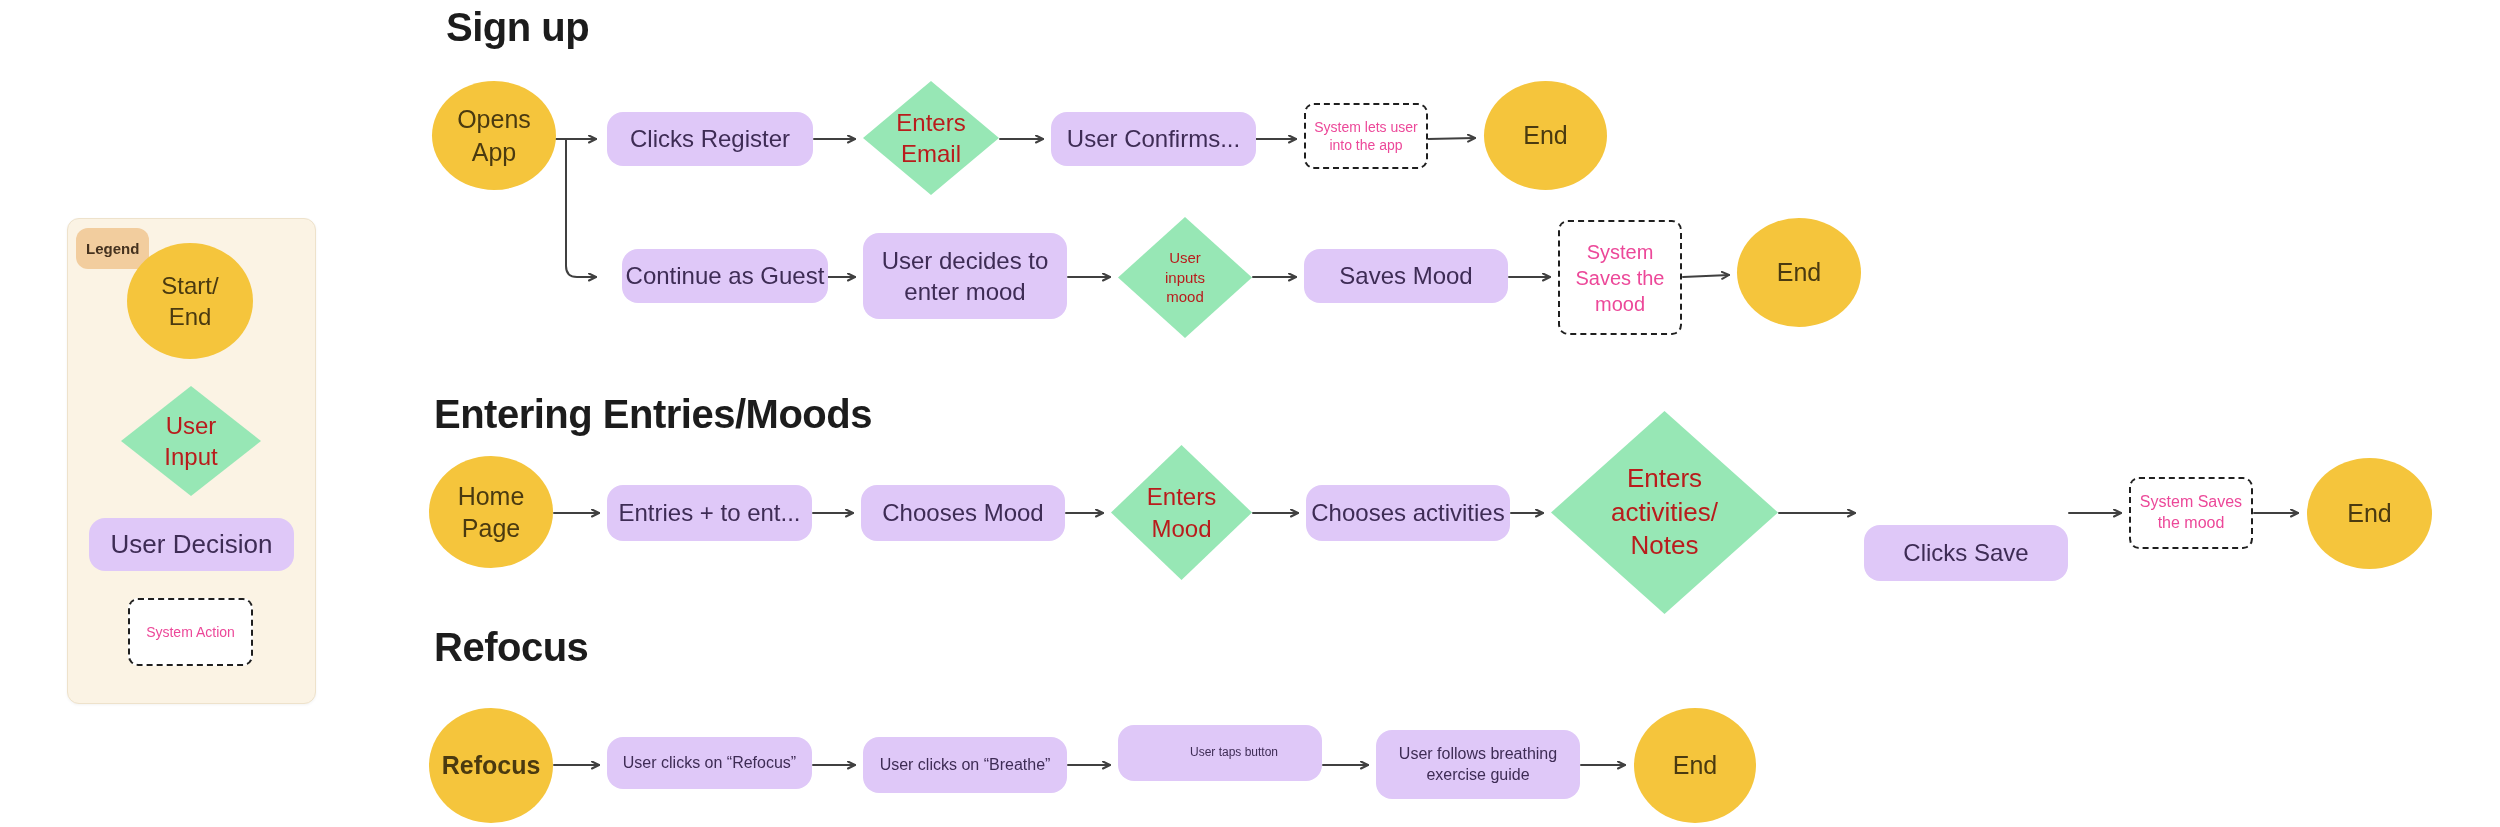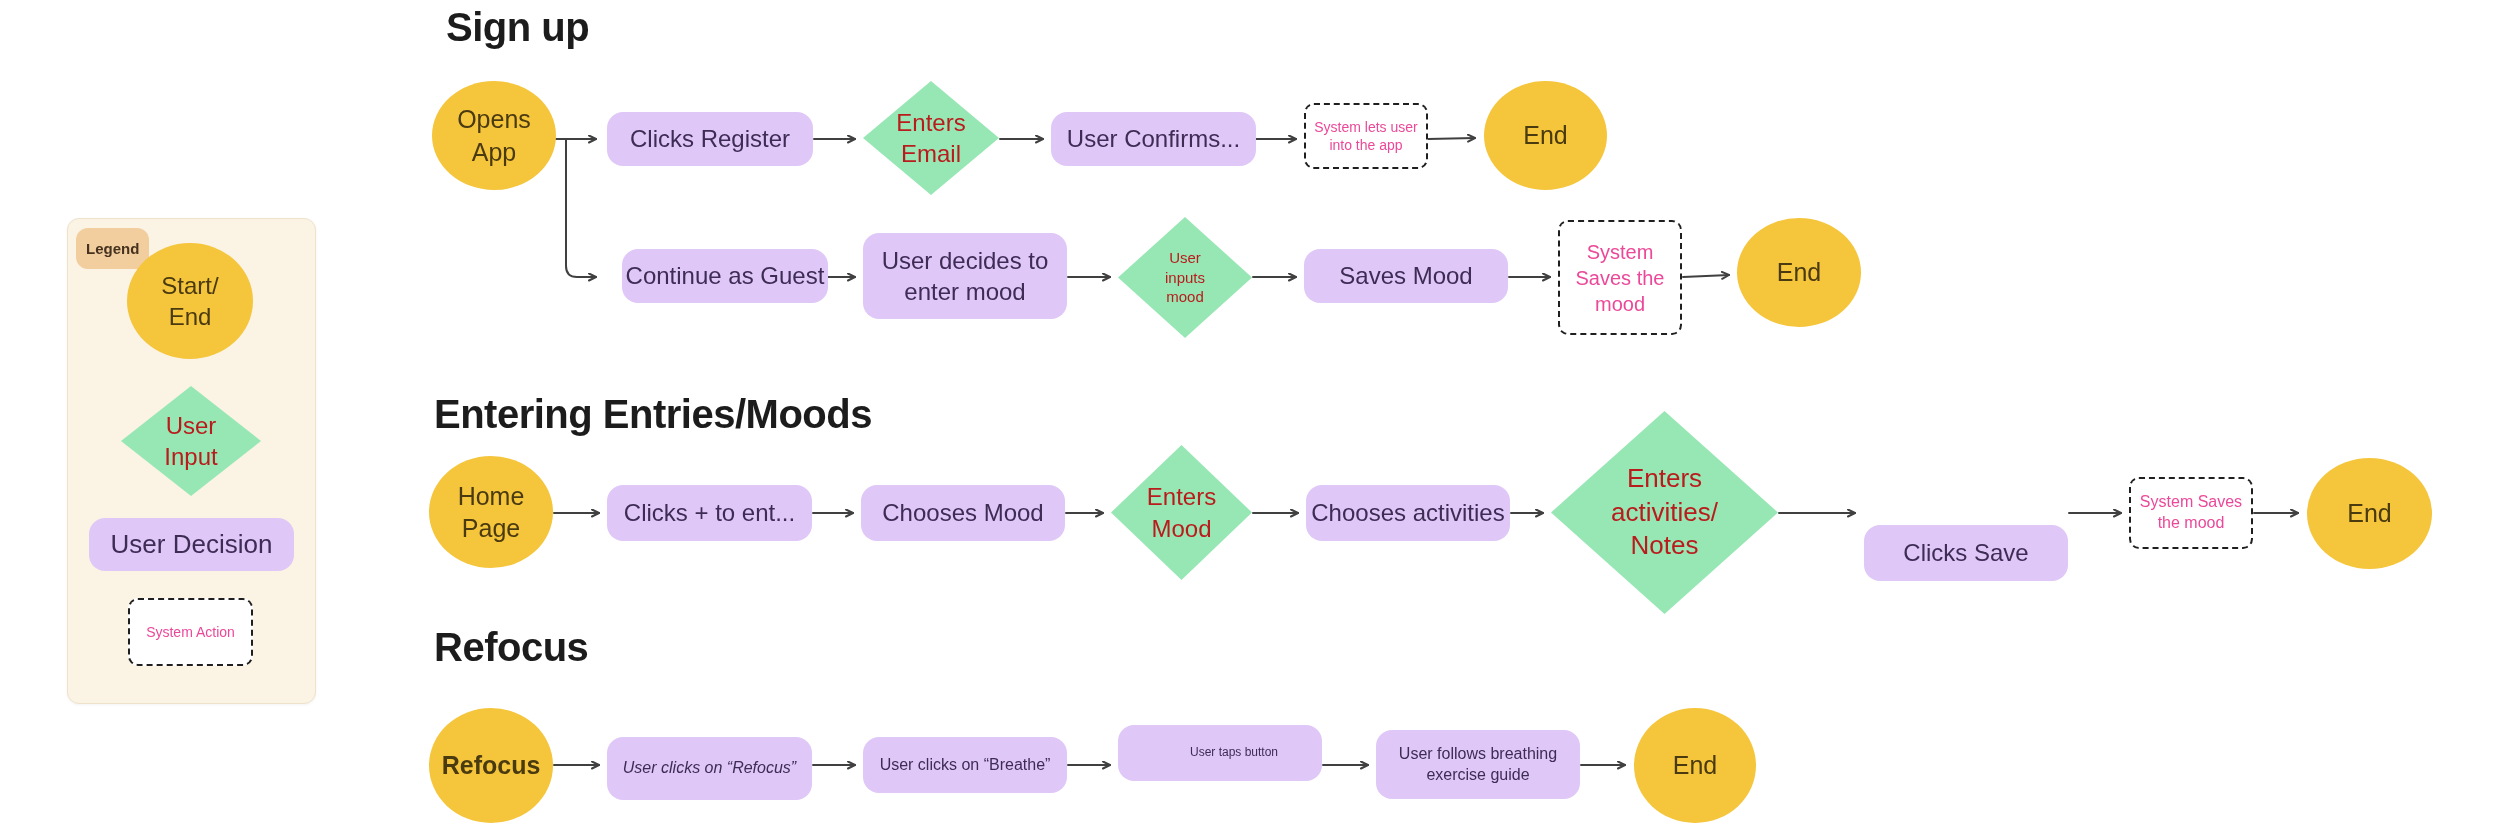--- a/index.html
+++ b/index.html
@@ -146,21 +146,21 @@
   </div>
   <div class="node circle" style="left:1737px;top:218px;width:124px;height:109px;">
     <span class="lbl">End</span>
   </div>
 
   <div class="node circle" style="left:429px;top:456px;width:124px;height:112px;">
     <span class="lbl">Home
 Page</span>
   </div>
   <div class="node rect" style="left:607px;top:485px;width:205px;height:56px;">
-    <span class="lbl">Clicks + to ent...</span>
+    <span class="lbl">Entries + to ent...</span>
   </div>
   <div class="node rect" style="left:861px;top:485px;width:204px;height:56px;">
     <span class="lbl">Chooses Mood</span>
   </div>
   <div class="node diamond" style="left:1111px;top:445px;width:141px;height:135px;">
     <span class="lbl">Enters
 Mood</span>
   </div>
   <div class="node rect" style="left:1306px;top:485px;width:204px;height:56px;">
     <span class="lbl">Chooses activities</span>
@@ -177,21 +177,21 @@
     <span class="lbl">System Saves
 the mood</span>
   </div>
   <div class="node circle" style="left:2307px;top:458px;width:125px;height:111px;">
     <span class="lbl">End</span>
   </div>
 
   <div class="node circle" style="left:429px;top:708px;width:124px;height:115px;font-weight:700;">
     <span class="lbl">Refocus</span>
   </div>
-  <div class="node rect" style="left:607px;top:737px;width:205px;height:63px;font-size:16px;font-style:italic;">
+  <div class="node rect" style="left:607px;top:737px;width:205px;height:52px;font-size:16px;">
     <span class="lbl">User clicks on “Refocus”</span>
   </div>
   <div class="node rect" style="left:863px;top:737px;width:204px;height:56px;font-size:16px;">
     <span class="lbl">User clicks on “Breathe”</span>
   </div>
   <div class="node rect" style="left:1118px;top:725px;width:204px;height:56px;font-size:12px;padding-left:28px;">
     <span class="lbl">User taps button</span>
   </div>
   <div class="node rect" style="left:1376px;top:730px;width:204px;height:69px;font-size:16px;">
     <span class="lbl">User follows breathing

